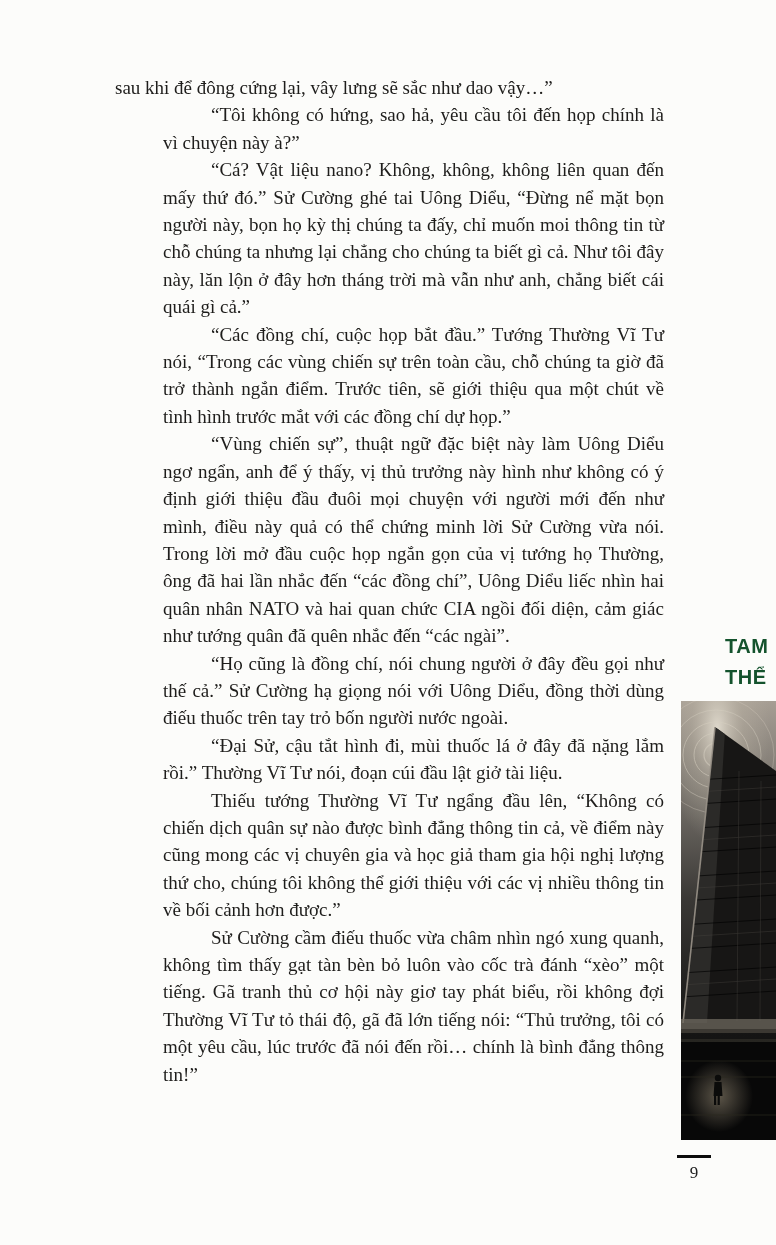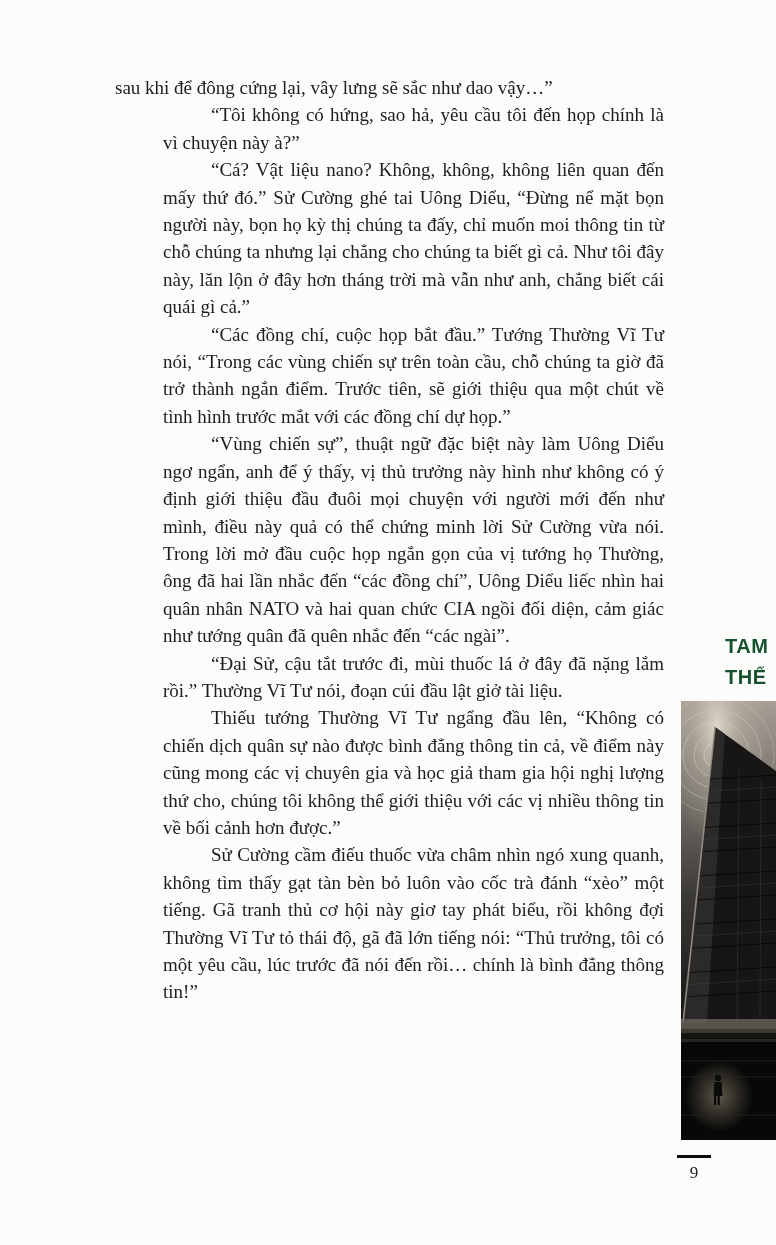--- a/index.html
+++ b/index.html
@@ -70,21 +70,22 @@
 <body>
 
 <div class="book-page">
 
   <main class="text-column">
       <p class="para">sau khi để đông cứng lại, vây lưng sẽ sắc như dao vậy…”</p>
       <p class="para indent">“Tôi không có hứng, sao hả, yêu cầu tôi đến họp chính là vì chuyện này à?”</p>
       <p class="para indent">“Cá? Vật liệu nano? Không, không, không liên quan đến mấy thứ đó.” Sử Cường ghé tai Uông Diểu, “Đừng nể mặt bọn người này, bọn họ kỳ thị chúng ta đấy, chỉ muốn moi thông tin từ chỗ chúng ta nhưng lại chẳng cho chúng ta biết gì cả. Như tôi đây này, lăn lộn ở đây hơn tháng trời mà vẫn như anh, chẳng biết cái quái gì cả.”</p>
       <p class="para indent">“Các đồng chí, cuộc họp bắt đầu.” Tướng Thường Vĩ Tư nói, “Trong các vùng chiến sự trên toàn cầu, chỗ chúng ta giờ đã trở thành ngắn điểm. Trước tiên, sẽ giới thiệu qua một chút về tình hình trước mắt với các đồng chí dự họp.”</p>
       <p class="para indent">“Vùng chiến sự”, thuật ngữ đặc biệt này làm Uông Diểu ngơ ngẩn, anh để ý thấy, vị thủ trưởng này hình như không có ý định giới thiệu đầu đuôi mọi chuyện với người mới đến như mình, điều này quả có thể chứng minh lời Sử Cường vừa nói. Trong lời mở đầu cuộc họp ngắn gọn của vị tướng họ Thường, ông đã hai lần nhắc đến “các đồng chí”, Uông Diểu liếc nhìn hai quân nhân NATO và hai quan chức CIA ngồi đối diện, cảm giác như tướng quân đã quên nhắc đến “các ngài”.</p>
-      <p class="para indent">“Đại Sử, cậu tắt trước đi, mùi thuốc lá ở đây đã nặng lắm rồi.” Thường Vĩ Tư nói, đoạn cúi đầu lật giở tài liệu.</p>
+      <p class="para indent">“Họ cũng là đồng chí, nói chung người ở đây đều gọi như thế cả.” Sử Cường hạ giọng nói với Uông Diểu, đồng thời dùng điếu thuốc trên tay trỏ bốn người nước ngoài.</p>
+      <p class="para indent">“Đại Sử, cậu tắt hình đi, mùi thuốc lá ở đây đã nặng lắm rồi.” Thường Vĩ Tư nói, đoạn cúi đầu lật giở tài liệu.</p>
       <p class="para indent">Thiếu tướng Thường Vĩ Tư ngẩng đầu lên, “Không có chiến dịch quân sự nào được bình đẳng thông tin cả, về điểm này cũng mong các vị chuyên gia và học giả tham gia hội nghị lượng thứ cho, chúng tôi không thể giới thiệu với các vị nhiều thông tin về bối cảnh hơn được.”</p>
       <p class="para indent">Sử Cường cầm điếu thuốc vừa châm nhìn ngó xung quanh, không tìm thấy gạt tàn bèn bỏ luôn vào cốc trà đánh “xèo” một tiếng. Gã tranh thủ cơ hội này giơ tay phát biểu, rồi không đợi Thường Vĩ Tư tỏ thái độ, gã đã lớn tiếng nói: “Thủ trưởng, tôi có một yêu cầu, lúc trước đã nói đến rồi… chính là bình đẳng thông tin!”</p>
     </main>
 
   <aside>
     <div class="series-title">
       <span>TAM</span>
       <span>THỂ</span>
     </div>
 

